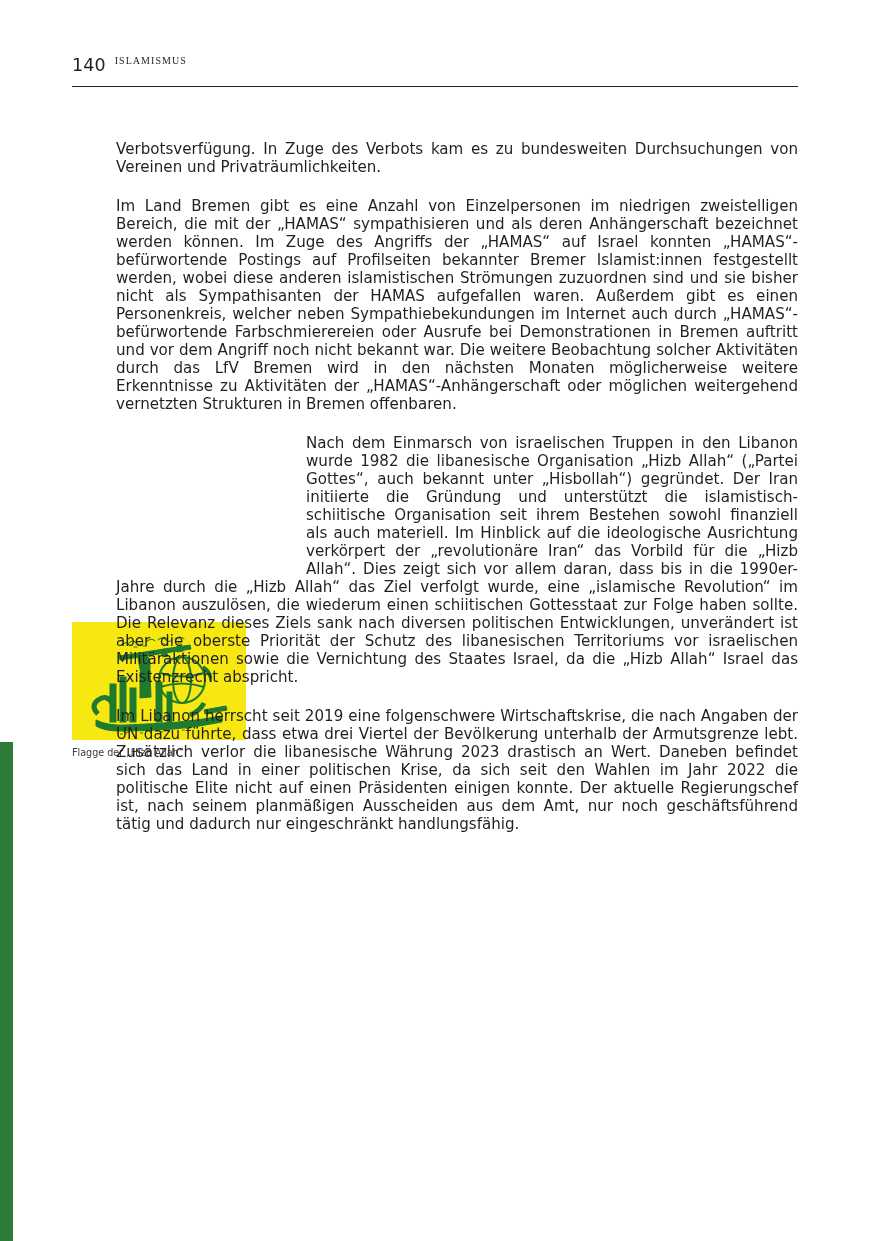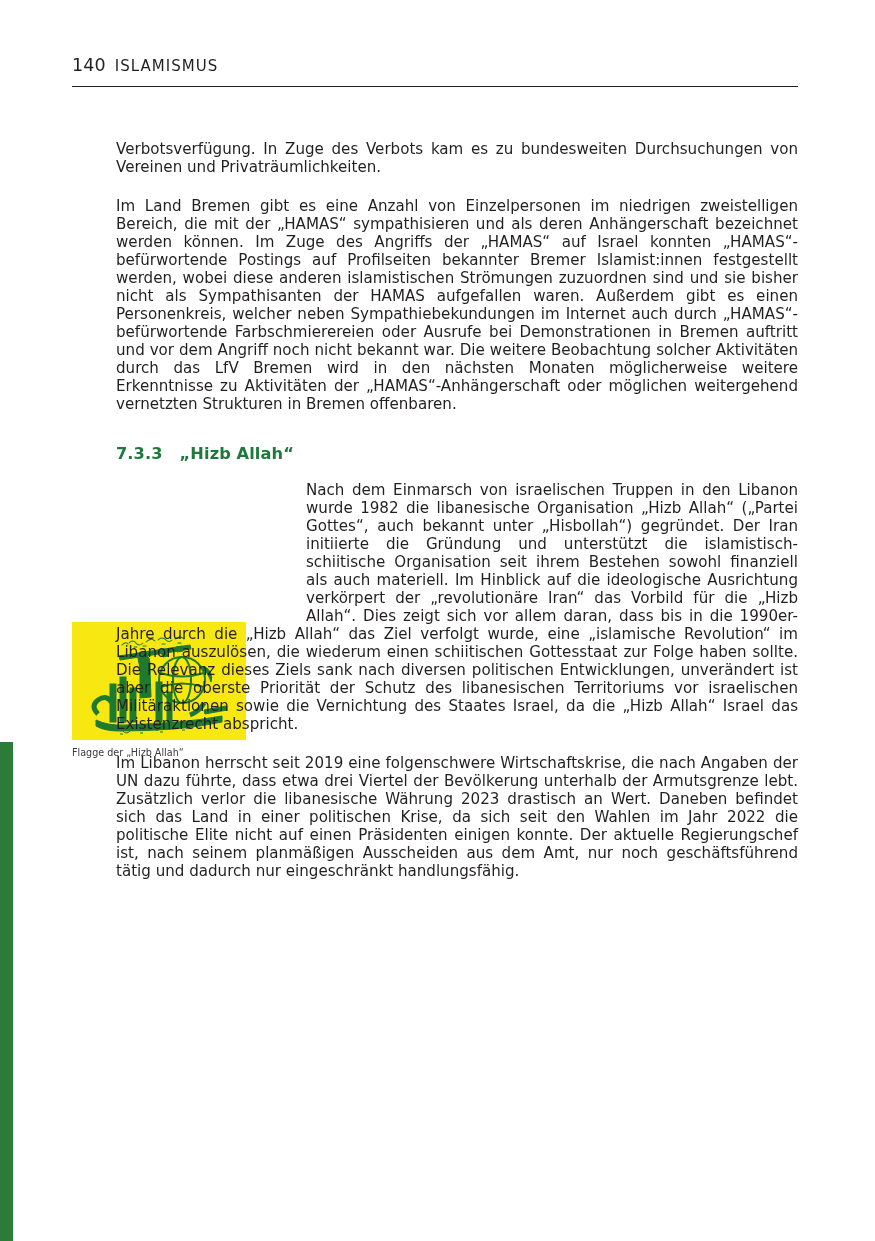--- a/index.html
+++ b/index.html
@@ -31,31 +31,32 @@
 
   
   #runhead {
     position: absolute;
     left: 72px;
     top: 55px;
     width: 726px;
   }
   #runhead .rh-line {
     display: flex;
-    align-items: flex-end;
+    align-items: flex-start;
     gap: 9px;
     color: #231f20;
   }
   #runhead .rh-num {
     font-size: 17.5px;
     letter-spacing: 0.1px;
   }
   #runhead .rh-title {
-    font-size: 15px;
+    font-size: 10px;
     letter-spacing: 1.05px;
+    font-family: Liberation Serif, serif;
   }
   #runhead .rh-rule {
     margin-top: 11px;
     border-top: 1.4px solid #231f20;
     width: 726px;
   }
 
   
   #content {
     position: absolute;
@@ -192,23 +193,20 @@
     </div>
     <div id="fig-caption">Flagge der „Hizb Allah“</div>
   </div>
 
   <div id="content">
 
     <p class="body">Verbotsverfügung. In Zuge des Verbots kam es zu bundesweiten Durchsuchungen von Vereinen und Privaträumlichkeiten.</p>
 
     <p class="body">Im Land Bremen gibt es eine Anzahl von Einzelpersonen im niedrigen zweistelligen Bereich, die mit der „HAMAS“ sympathisieren und als deren Anhängerschaft bezeichnet werden können. Im Zuge des Angriffs der „HAMAS“ auf Israel konnten „HAMAS“-befürwortende Postings auf Profilseiten bekannter Bremer Islamist:innen festgestellt werden, wobei diese anderen islamistischen Strömungen zuzuordnen sind und sie bisher nicht als Sympathisanten der HAMAS aufgefallen waren. Außerdem gibt es einen Personenkreis, welcher neben Sympathiebekundungen im Internet auch durch „HAMAS“-befürwortende Farbschmierereien oder Ausrufe bei Demonstrationen in Bremen auftritt und vor dem Angriff noch nicht bekannt war. Die weitere Beobachtung solcher Aktivitäten durch das LfV Bremen wird in den nächsten Monaten möglicherweise weitere Erkenntnisse zu Aktivitäten der „HAMAS“-Anhängerschaft oder möglichen weitergehend vernetzten Strukturen in Bremen offenbaren.</p>
 
-    <h2 class="section">
-      <span class="sec-num">7.3.3</span><span>„Hizb Allah“</span>
-    </h2>
 
     <div class="wrap-block">
       <div class="float-spacer"></div>
       <p class="body">Nach dem Einmarsch von israelischen Truppen in den Libanon wurde 1982 die libanesische Organisation „Hizb Allah“ („Partei Gottes“, auch bekannt unter „Hisbollah“) gegründet. Der Iran initiierte die Gründung und unterstützt die islamistisch-schiitische Organisation seit ihrem Bestehen sowohl finanziell als auch materiell. Im Hinblick auf die ideologische Ausrichtung verkörpert der „revolutionäre Iran“ das Vorbild für die „Hizb Allah“. Dies zeigt sich vor allem daran, dass bis in die 1990er-Jahre durch die „Hizb Allah“ das Ziel verfolgt wurde, eine „islamische Revolution“ im Libanon auszulösen, die wiederum einen schiitischen Gottesstaat zur Folge haben sollte. Die Relevanz dieses Ziels sank nach diversen politischen Entwicklungen, unverändert ist aber die oberste Priorität der Schutz des libanesischen Territoriums vor israelischen Militäraktionen sowie die Vernichtung des Staates Israel, da die „Hizb Allah“ Israel das Existenzrecht abspricht.</p>
       <div class="clearer"></div>
     </div>
 
     <p class="body">Im Libanon herrscht seit 2019 eine folgenschwere Wirtschaftskrise, die nach Angaben der UN dazu führte, dass etwa drei Viertel der Bevölkerung unterhalb der Armutsgrenze lebt. Zusätzlich verlor die libanesische Währung 2023 drastisch an Wert. Daneben befindet sich das Land in einer politischen Krise, da sich seit den Wahlen im Jahr 2022 die politische Elite nicht auf einen Präsidenten einigen konnte. Der aktuelle Regierungschef ist, nach seinem planmäßigen Ausscheiden aus dem Amt, nur noch geschäftsführend tätig und dadurch nur eingeschränkt handlungsfähig.</p>
 
   </div>

